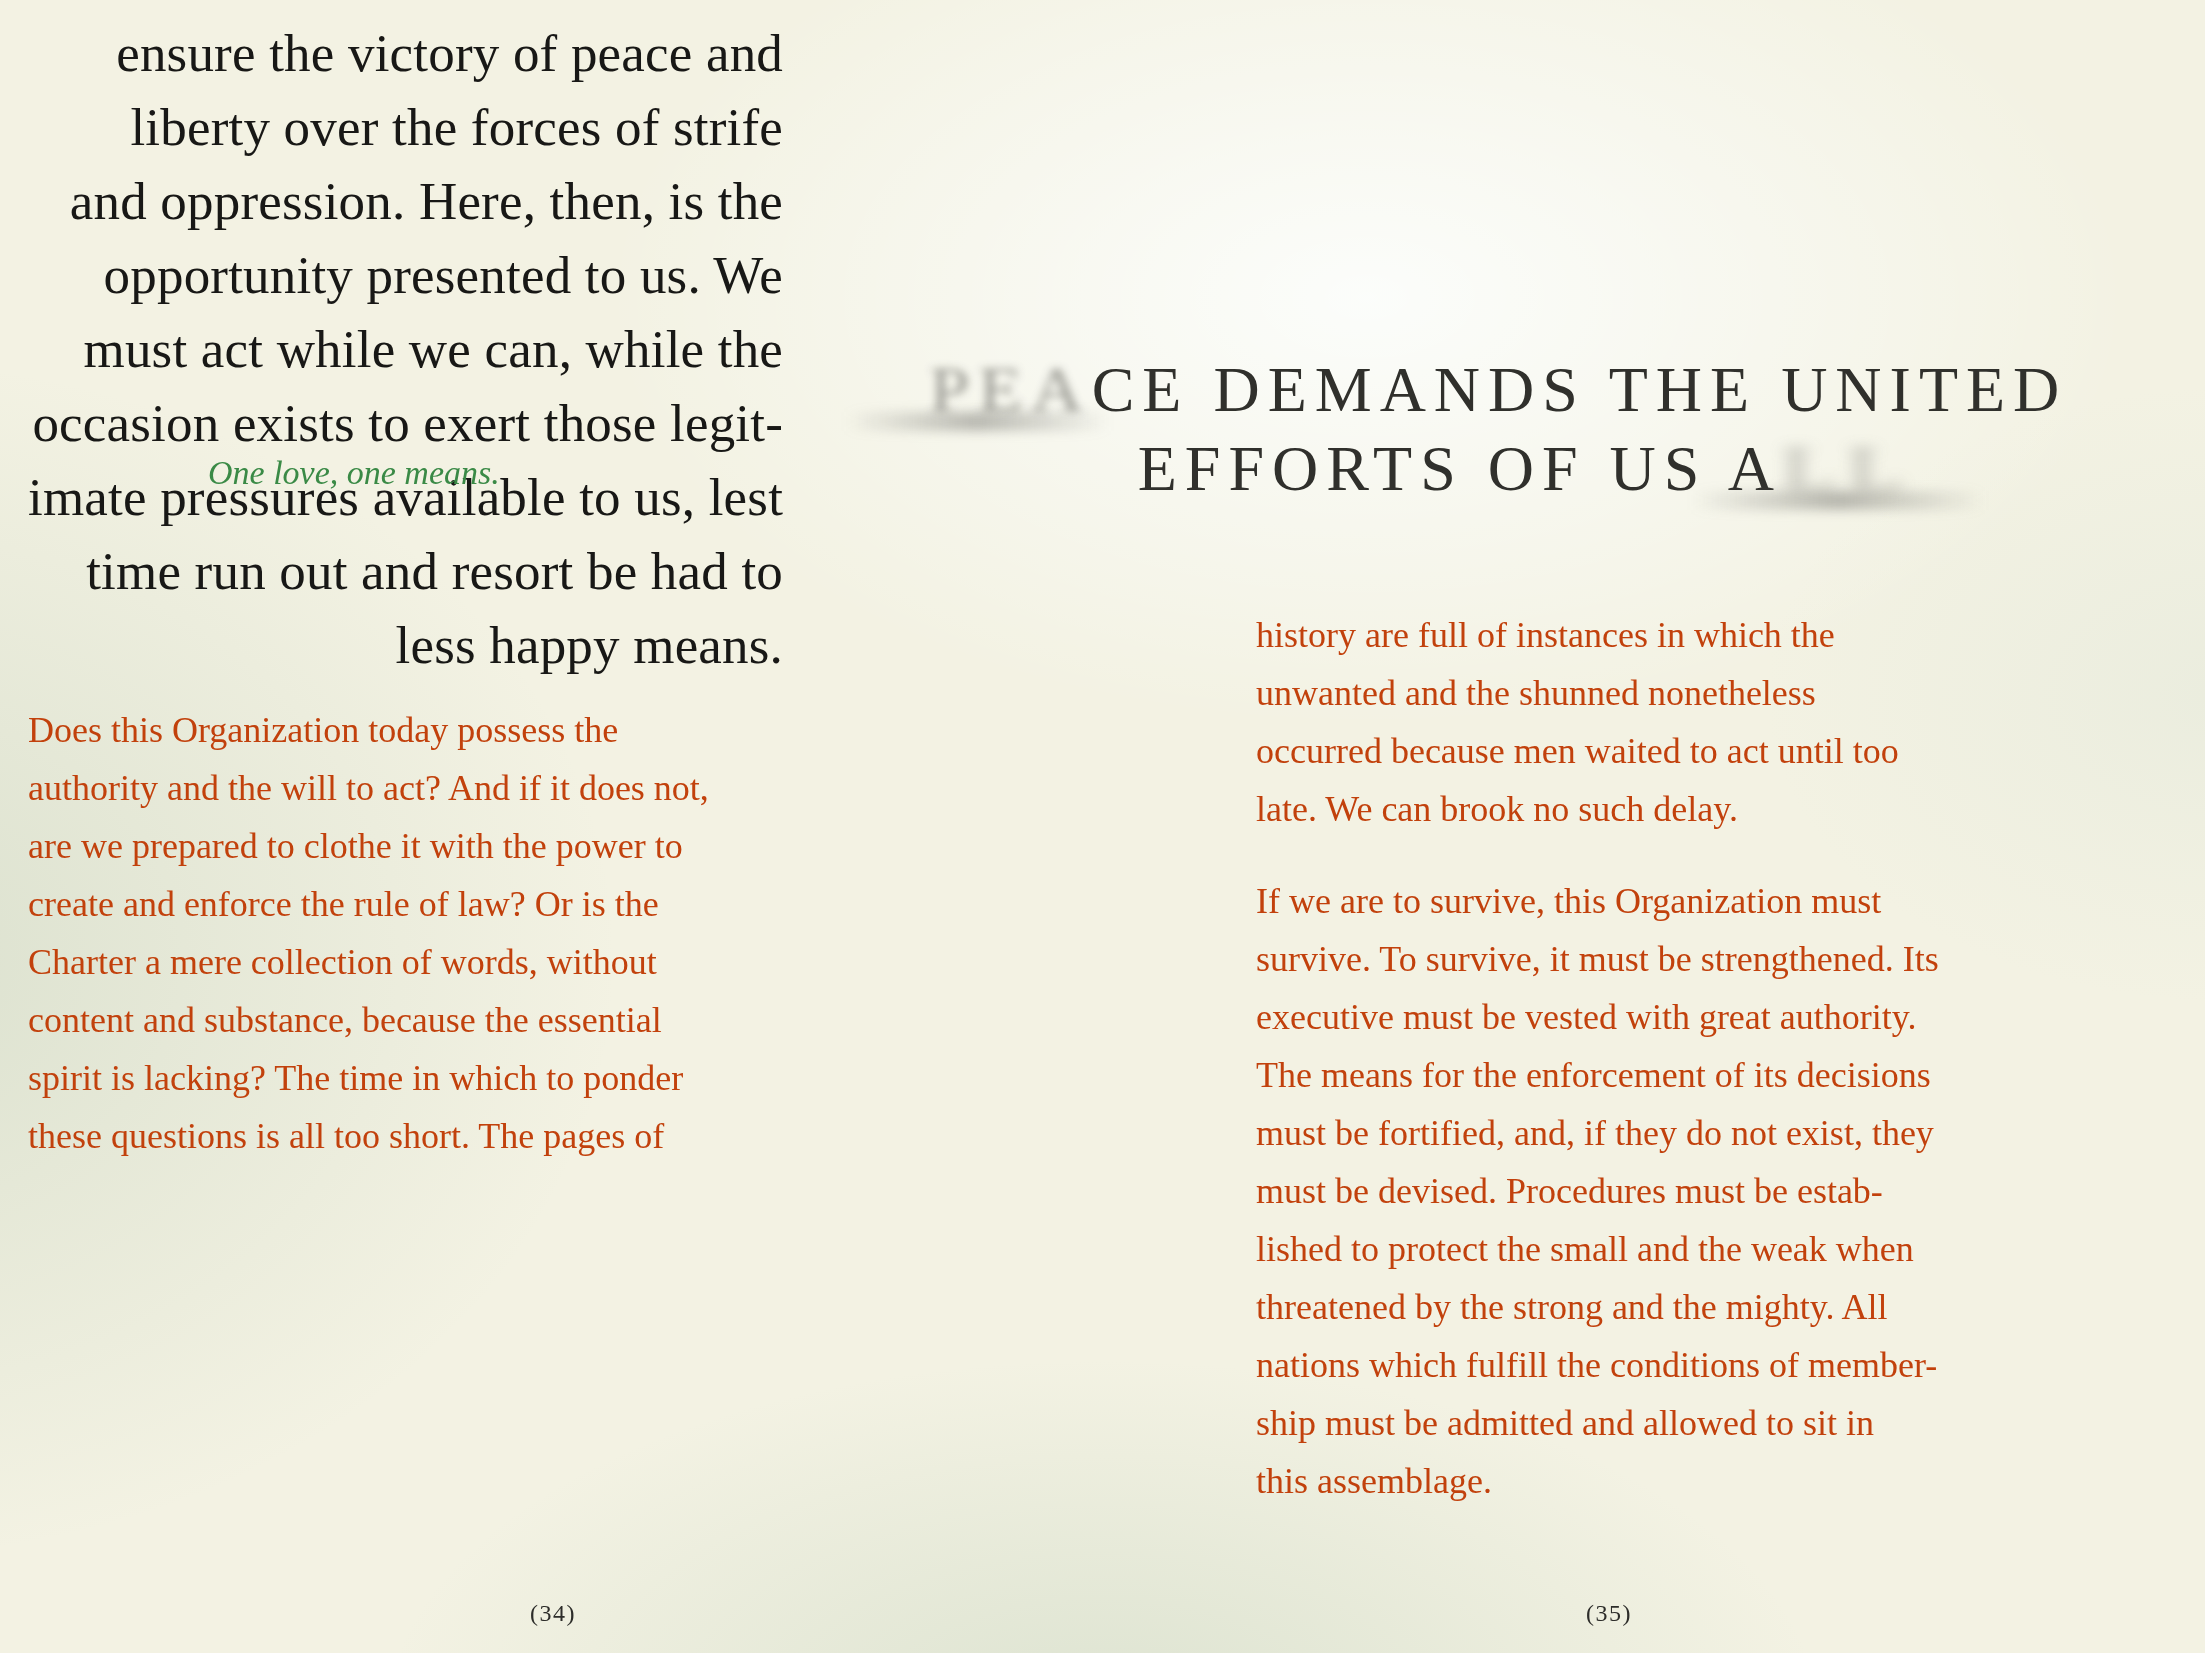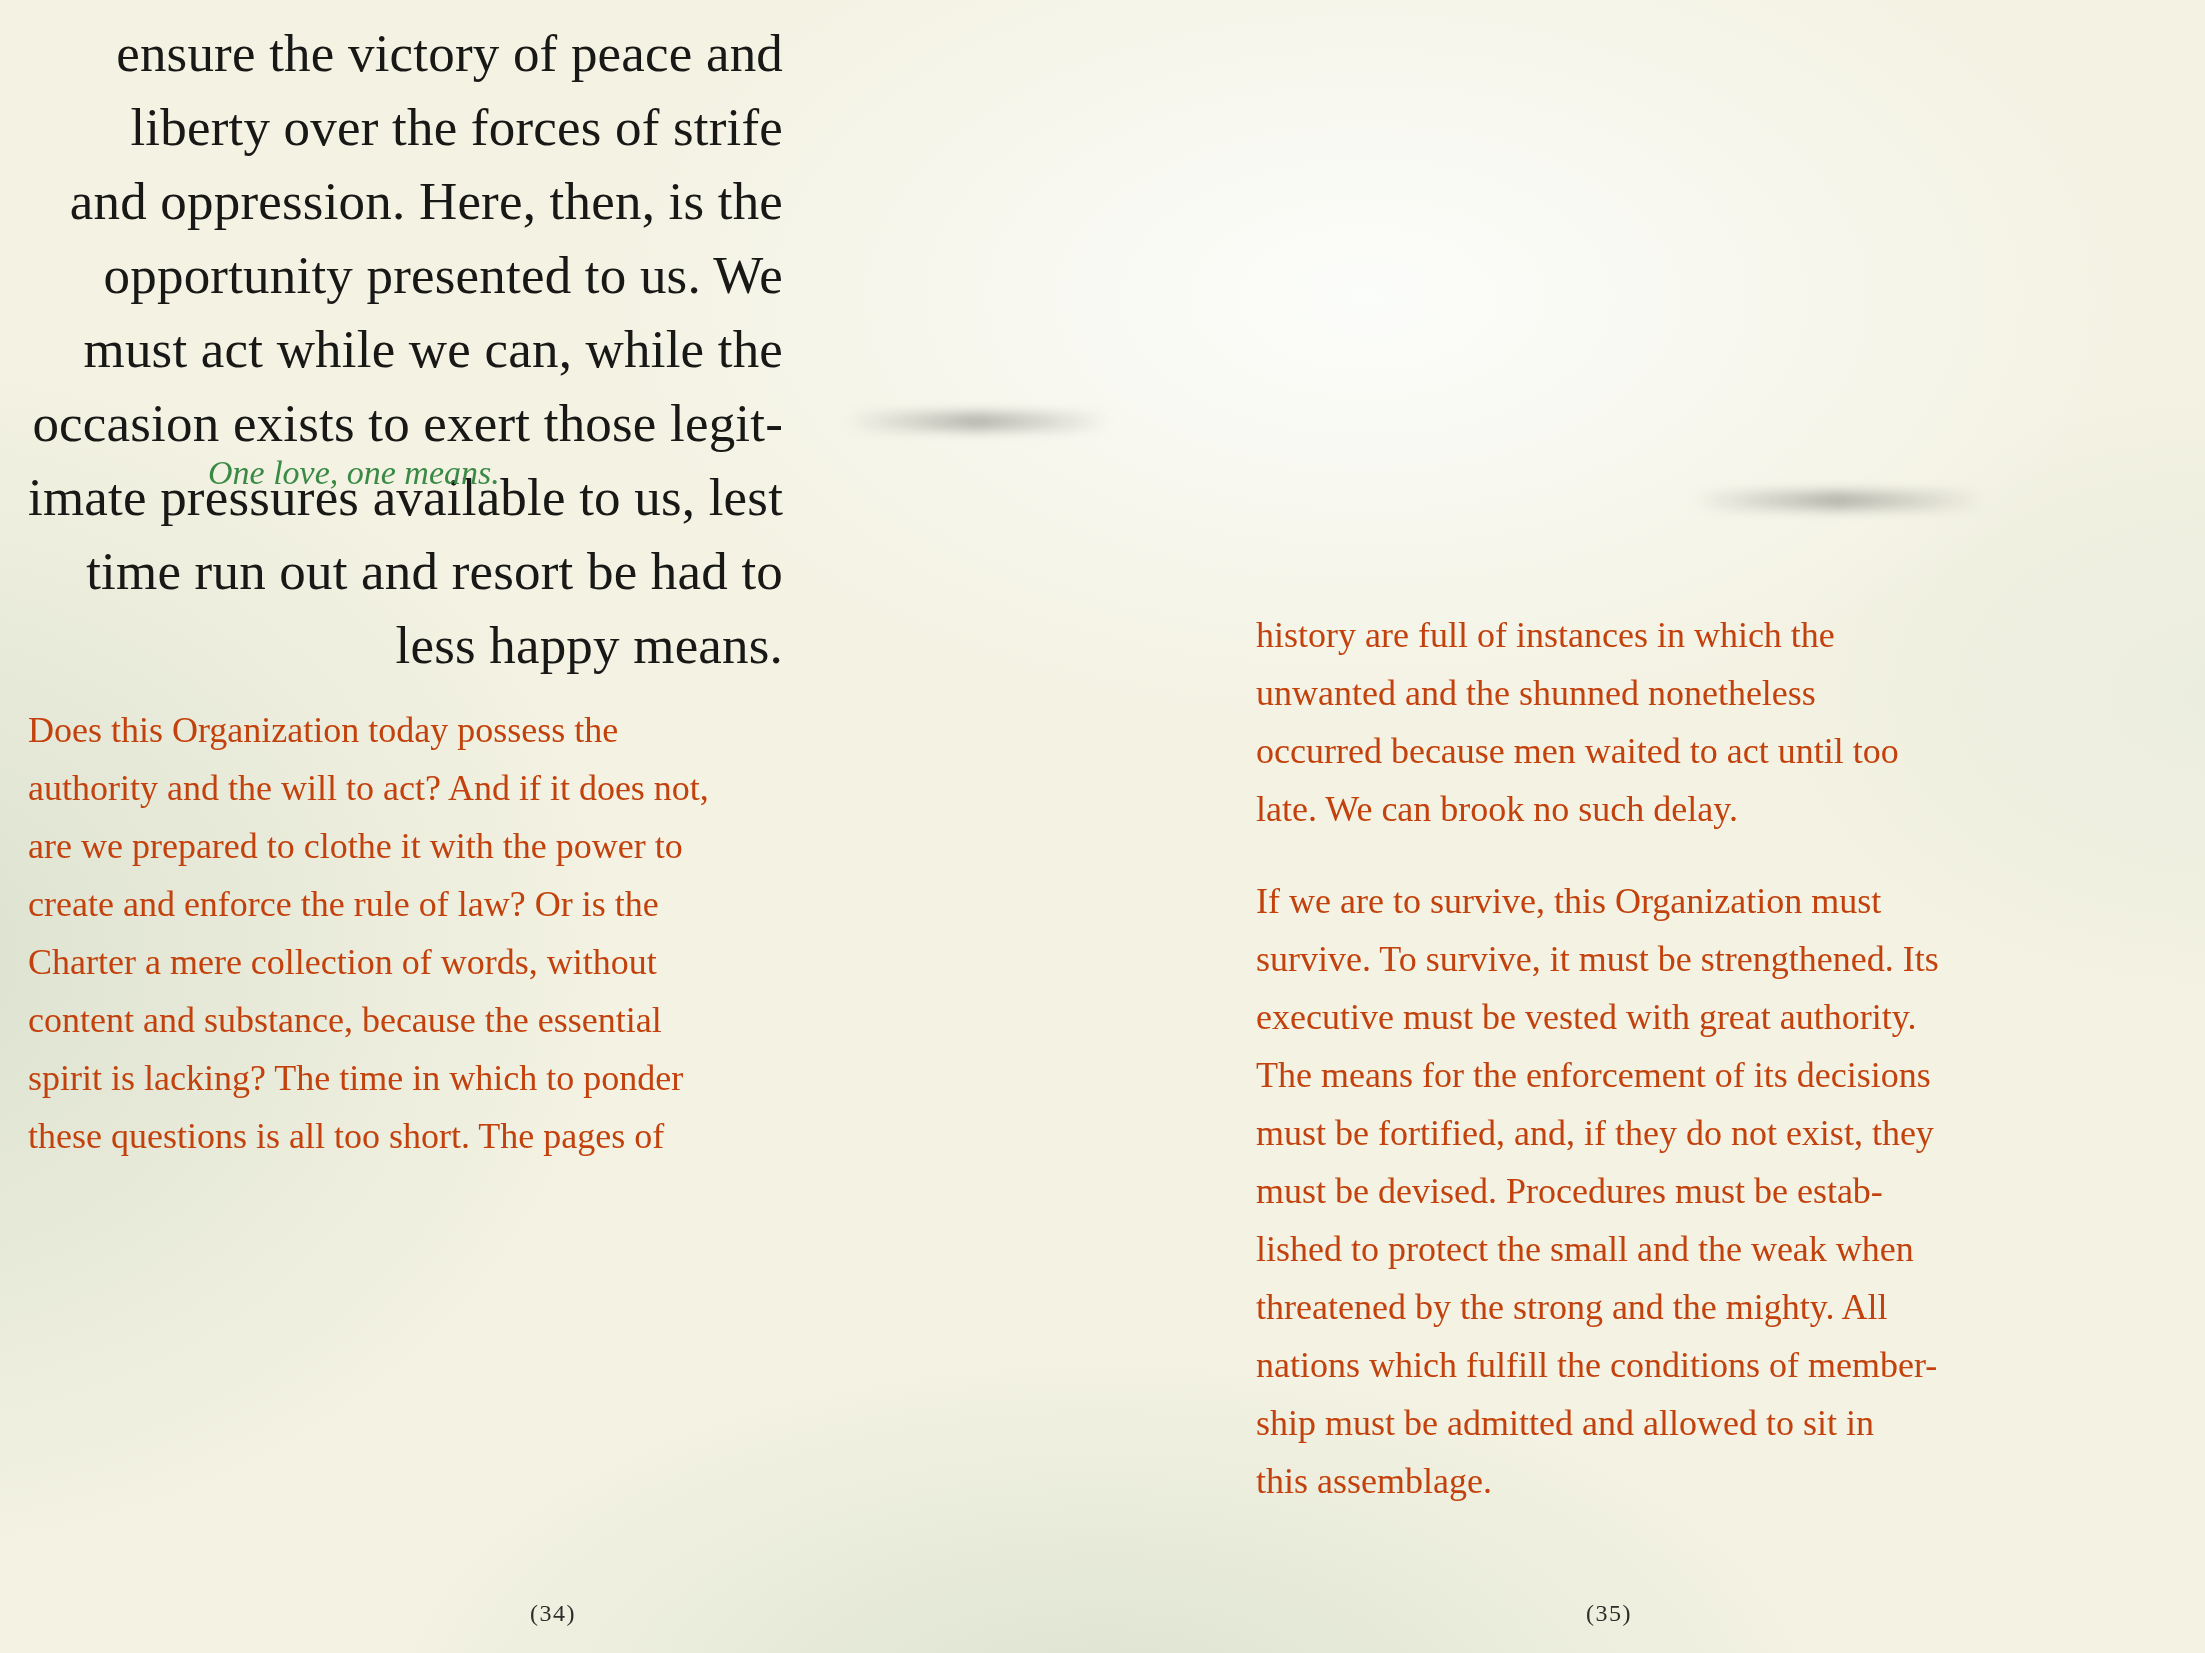--- a/index.html
+++ b/index.html
@@ -87,20 +87,24 @@
 create and enforce the rule of law? Or is the
 Charter a mere collection of words, without
 content and substance, because the essential
 spirit is lacking? The time in which to ponder
 these questions is all too short. The pages of</div>
 
   <span class="lyric lyric-1">One love, one means.</span>
 
   <span class="pagenum pn-left">(34)</span>
 
+  <div class="heading">
+    <div><span class="smudge">PEA</span><span>CE DEMANDS THE UNITED</span></div>
+    <div><span>EFFORTS OF US A</span><span class="smudge-tail">LL</span></div>
+  </div>
 
   <div class="smear smear-1"></div>
   <div class="smear smear-2"></div>
 
   <div class="txt bodypar rp1">history are full of instances in which the
 unwanted and the shunned nonetheless
 occurred because men waited to act until too
 late. We can brook no such delay.</div>
 
   <div class="txt bodypar rp2">If we are to survive, this Organization must

